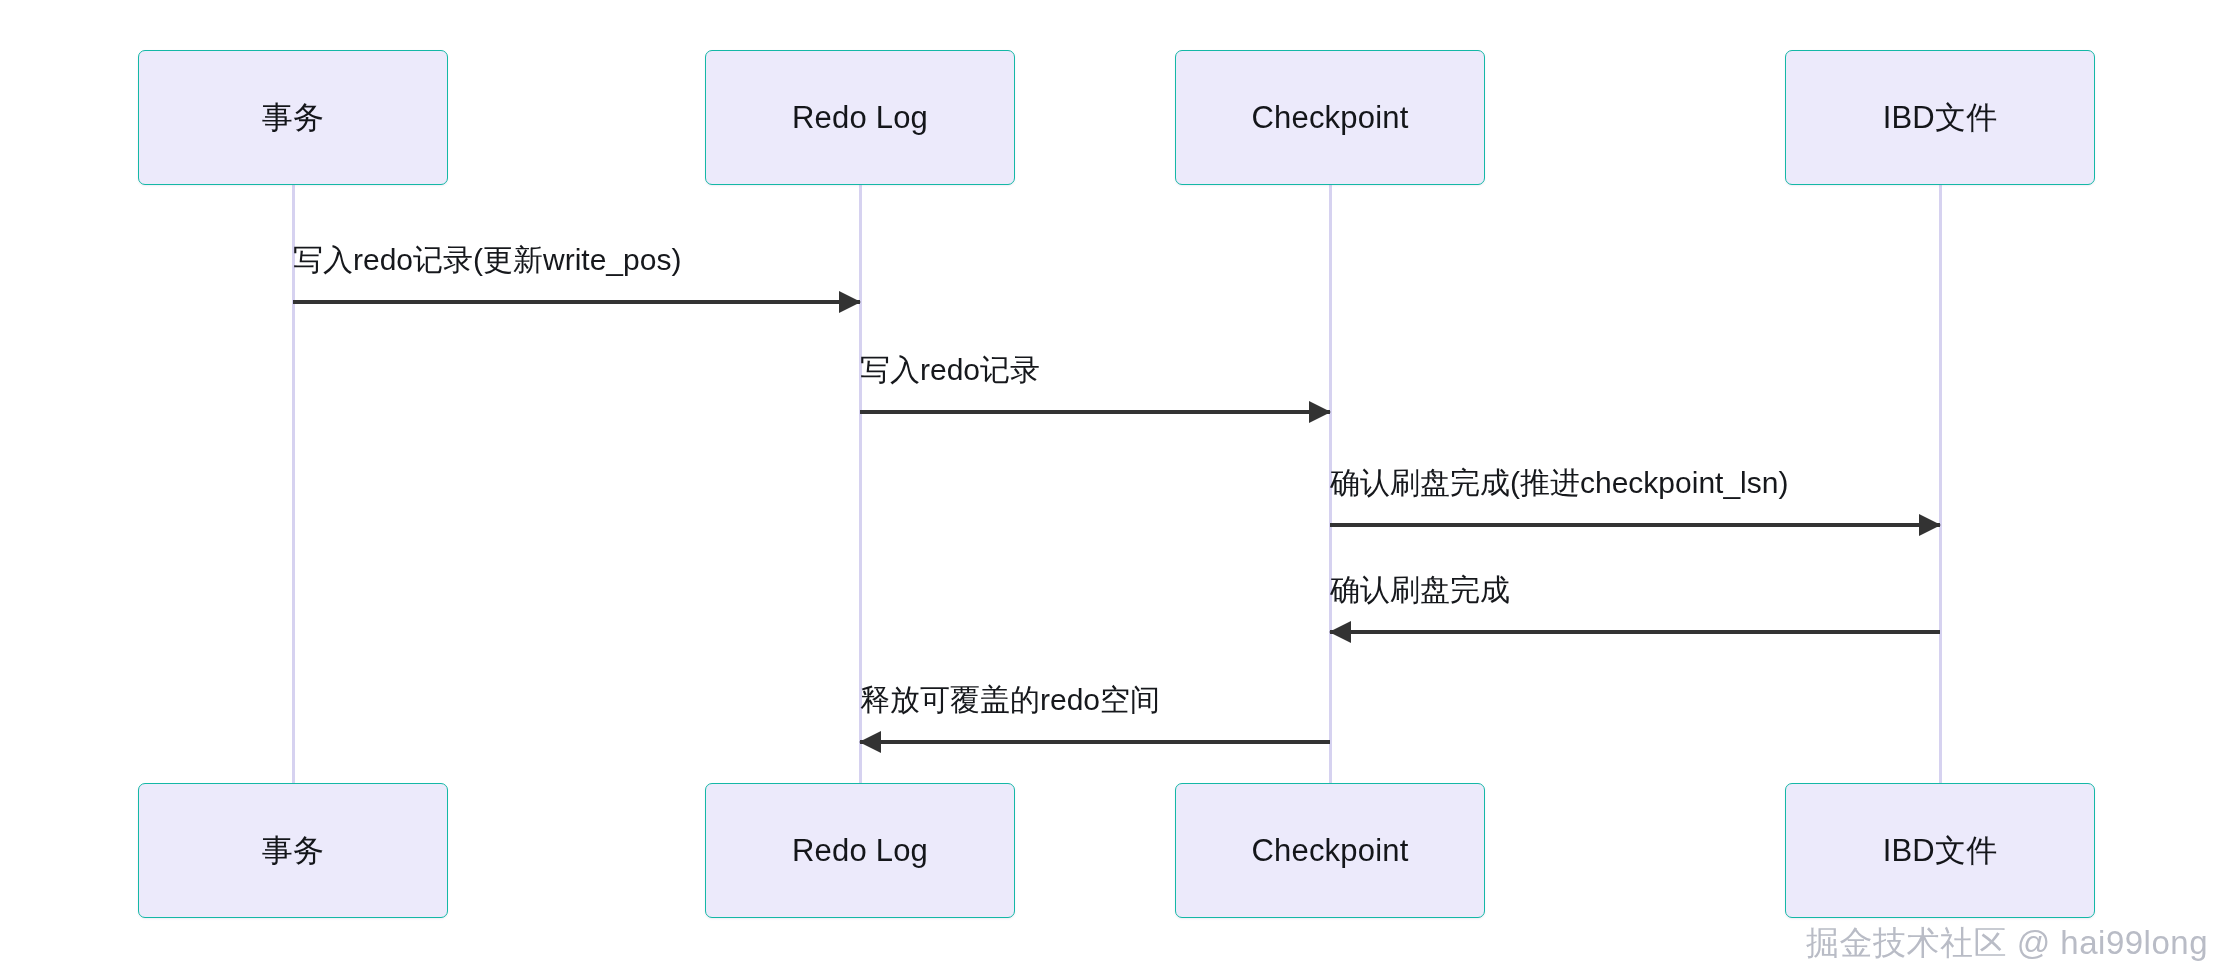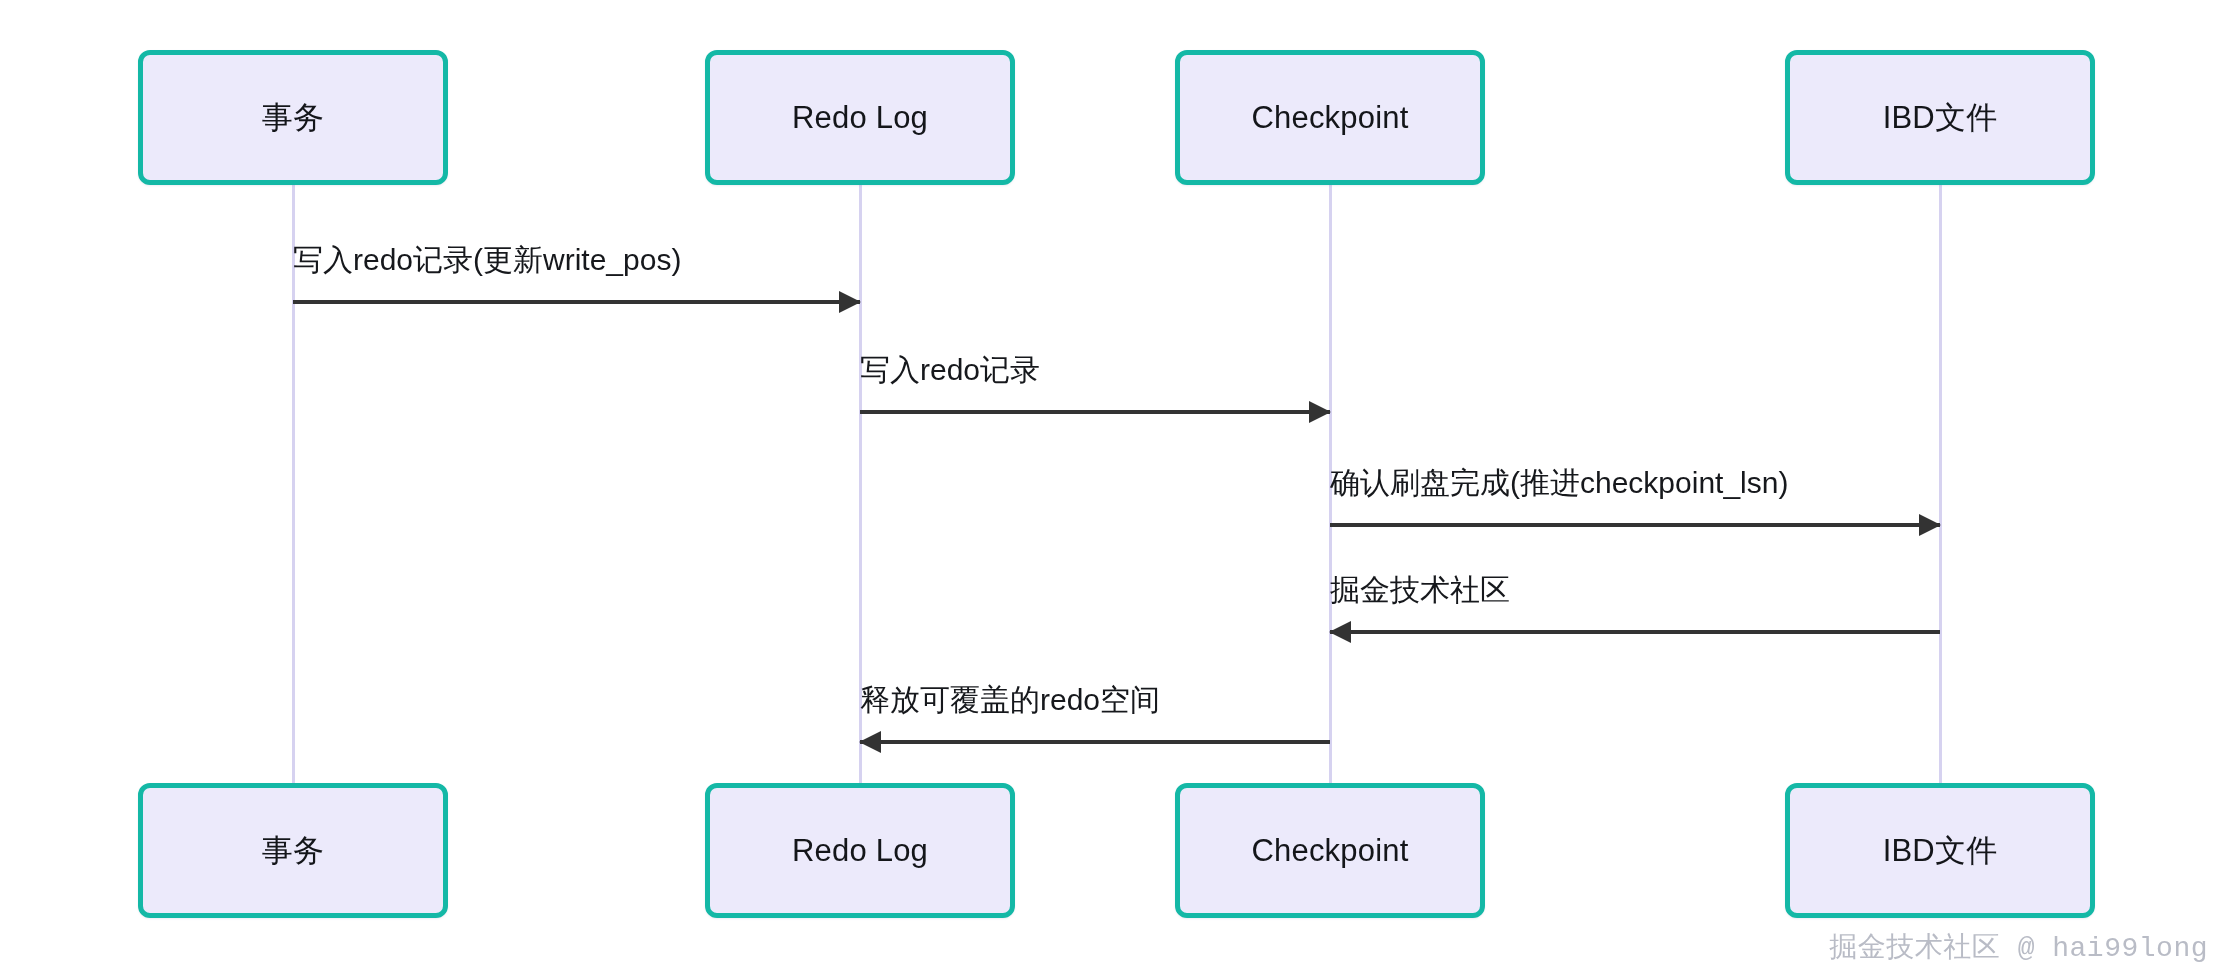--- a/index.html
+++ b/index.html
@@ -24,22 +24,22 @@
     background: #d6d2f0;
     top: 185px;
     height: 598px;
   }
   
   .participant {
     position: absolute;
     width: 310px;
     height: 135px;
     background: #eceafb;
-    border: 5px solid #14b8a6;
-    border-radius: 12px;
+    border: 1px solid #14b8a6;
+    border-radius: 7px;
     box-sizing: border-box;
     display: flex;
     align-items: center;
     justify-content: center;
     box-shadow: 0 1px 2px rgba(120,115,170,0.13);
   }
   .participant .plabel {
     font-size: 31px;
     color: #14161a;
     font-weight: 400;
@@ -84,25 +84,24 @@
     font-size: 30px;
     color: #16181c;
     white-space: nowrap;
     line-height: 1.2;
   }
   
   #watermark {
     position: absolute;
     right: 22px;
     bottom: 8px;
-    font-size: 28px;
+    font-size: 33px;
     color: #b9bcc6;
     white-space: nowrap;
     letter-spacing: 0.5px;
-    font-family: Liberation Mono, monospace;
   }
 </style>
 </head>
 <body>
 
 <div id="canvas">
 
   <div id="lifelines">
       <div class="lifeline" style="left: 292px;"></div>
       <div class="lifeline" style="left: 859px;"></div>
@@ -137,21 +136,21 @@
         <div class="mlabel">写入redo记录</div>
       </div>
       <div class="msg fwd" style="left: 1330px; top: 523px; width: 610px;">
         <div class="line"></div>
         <div class="head"></div>
         <div class="mlabel">确认刷盘完成(推进checkpoint_lsn)</div>
       </div>
       <div class="msg rev" style="left: 1330px; top: 630px; width: 610px;">
         <div class="line"></div>
         <div class="head"></div>
-        <div class="mlabel">掘金技术社区</div>
+        <div class="mlabel">确认刷盘完成</div>
       </div>
       <div class="msg rev" style="left: 860px; top: 740px; width: 470px;">
         <div class="line"></div>
         <div class="head"></div>
         <div class="mlabel">释放可覆盖的redo空间</div>
       </div>
     </div>
 
   <div id="participants-bottom">
       <div class="participant" style="left: 138px; top: 783px;">

